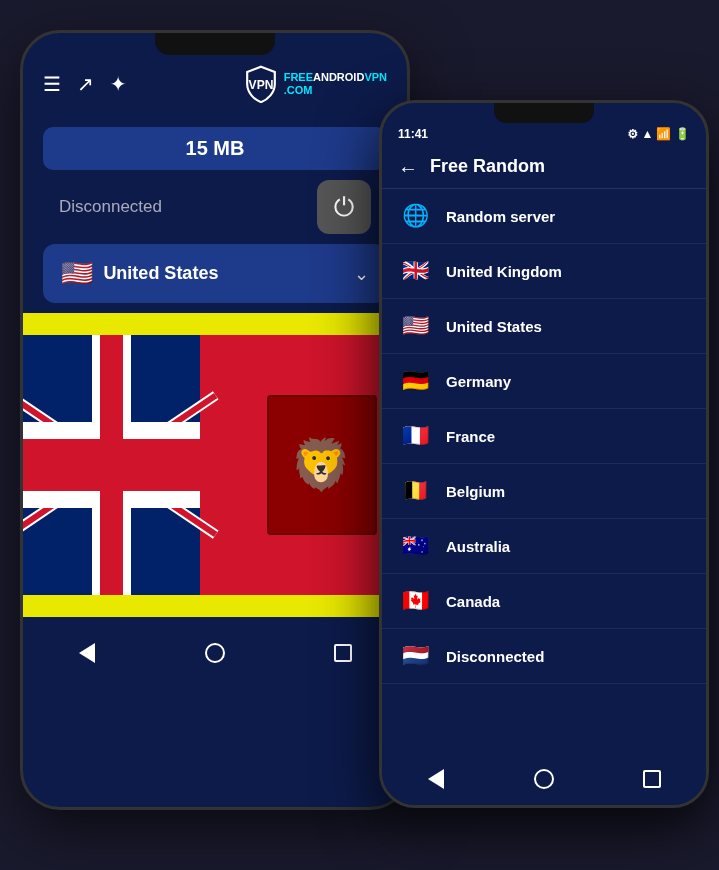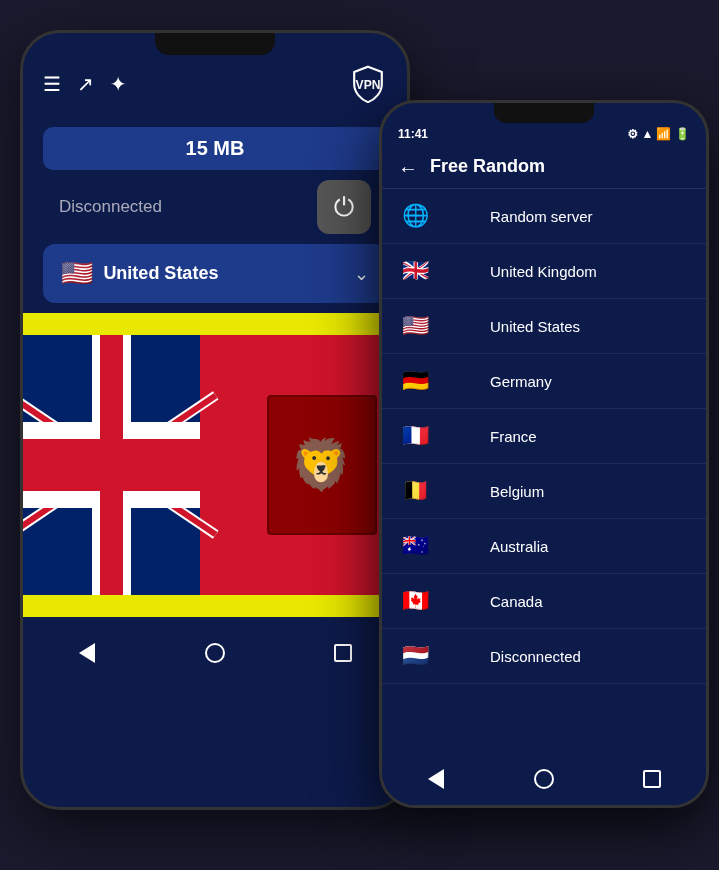--- a/index.html
+++ b/index.html
@@ -323,21 +323,21 @@
       height: calc(100% - 130px);
     }
     .server-item {
       display: flex;
       align-items: center;
       padding: 14px 18px;
       border-bottom: 1px solid rgba(255,255,255,0.07);
       cursor: pointer;
     }
     .server-item .s-flag { font-size: 22px; margin-right: 14px; width: 32px; text-align: center; }
-    .server-item .s-name { color: white; font-size: 15px; font-weight: 400; margin-left: 44px; }
+    .server-item .s-name { color: white; font-size: 15px; font-weight: 700; }
 
     .right-phone-nav {
       display: flex;
       justify-content: space-around;
       align-items: center;
       padding: 12px 0;
       position: absolute;
       bottom: 0;
       width: 100%;
       background: #0d1b4b;
@@ -354,20 +354,24 @@
       <div class="left-icons">
         <span>☰</span>
         <span>↗</span>
         <span>✦</span>
       </div>
       <div class="logo">
         <svg class="logo-shield" viewBox="0 0 40 44">
           <path d="M20 2 L36 8 L36 22 C36 32 28 40 20 43 C12 40 4 32 4 22 L4 8 Z" fill="none" stroke="white" stroke-width="2.5"></path>
           <text x="20" y="28" text-anchor="middle" fill="white" font-size="14" font-weight="bold">VPN</text>
         </svg>
+        <div class="logo-text">
+          <div><span style="color:#00e5ff">FREE</span><span>ANDROID</span><span style="color:#00e5ff">VPN</span></div>
+          <div style="color:#00e5ff">.COM</div>
+        </div>
       </div>
     </div>
 
     <div class="data-row">
       <div class="data-badge">15 MB</div>
     </div>
 
     <div class="status-row">
       <span class="status-text">Disconnected</span>
       <div class="power-btn">

